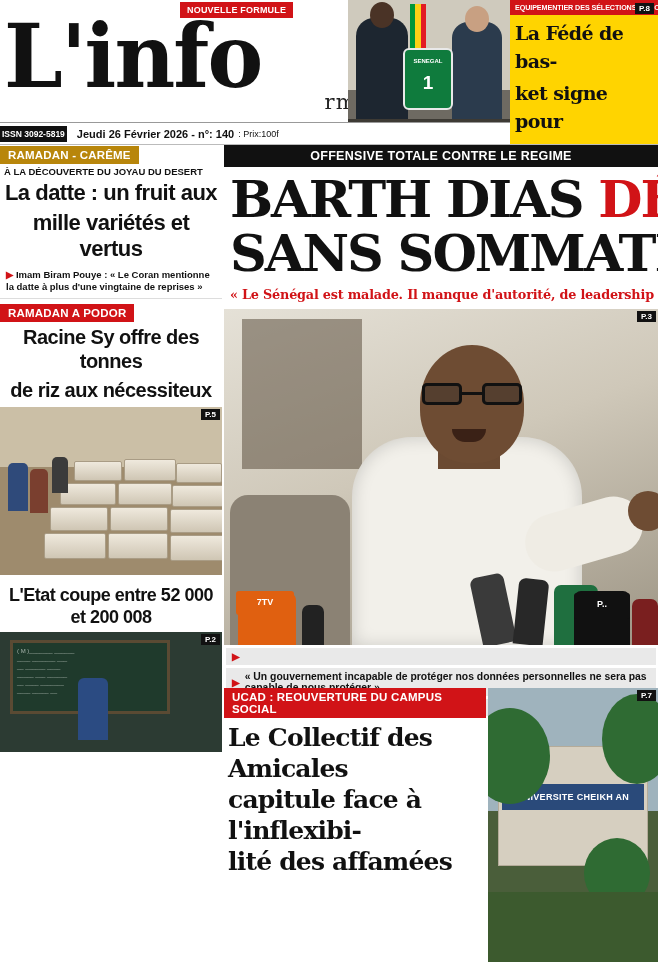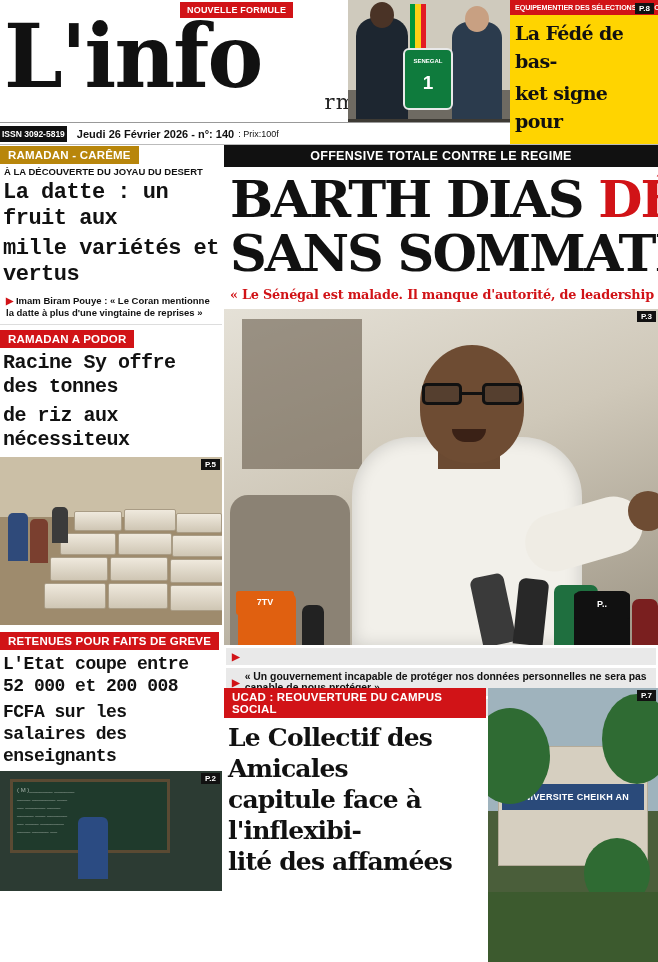--- a/index.html
+++ b/index.html
@@ -150,24 +150,25 @@
   }
   .k-gold { background: #b8860b; }
   .k-red { background: #d11317; }
   .sub-line {
     font-size: 9.5px;
     color: #111;
     font-weight: bold;
     padding: 2px 4px 0 4px;
   }
   .lead-hl {
-    font-family: Liberation Mono, monospace;
+    font-family: Liberation Sans, sans-serif;
     font-weight: bold;
     color: #111;
     letter-spacing: -0.5px;
+    text-align: center;
   }
   .l1-title {
     font-size: 22px;
     line-height: 26px;
     padding: 3px 3px 4px 3px;
   }
   .photo-dates {
     position: relative;
     width: 222px; height: 135px;
     background: #5a3b22;
@@ -425,23 +426,21 @@
           <div class="rice-bag" style="left:108px; top:126px; width:60px; height:26px;"></div>
           <div class="rice-bag" style="left:170px; top:128px; width:56px; height:26px;"></div>
           <div class="rice-person" style="left:8px; top:56px; width:20px; height:48px; background:#2f4a7a;"></div>
           <div class="rice-person" style="left:30px; top:62px; width:18px; height:44px; background:#7a3f2f;"></div>
           <div class="rice-person" style="left:52px; top:50px; width:16px; height:36px; background:#3b3b3b;"></div>
           <div class="tag-p" style="right:2px; top:2px;">P.5</div>
         </div>
       </div>
 
       <div style="margin-top:6px;">
-        <div class="kicker k-red">RETENUES POUR FAITS DE GREVE</div>
         <div class="lead-hl l3-title">L'Etat coupe entre 52 000 et 200 008</div>
-        <div class="lead-hl l3-title" style="padding-top:0;">FCFA sur les salaires des enseignants</div>
 
         <div class="photo-class">
           <div class="board">
             <div class="board-chalk">( M )_______ ______<br>____ _______ ___<br>__ ______ ____<br>_____ ___ ______<br>__ ____ _______<br>____ _____ __</div>
           </div>
 
           <div class="cl-person" style="left:78px; top:46px; width:30px; height:62px; background:#2b4b82;"></div>
 
           <div class="tag-p" style="right:2px; top:2px;">P.2</div>
 

